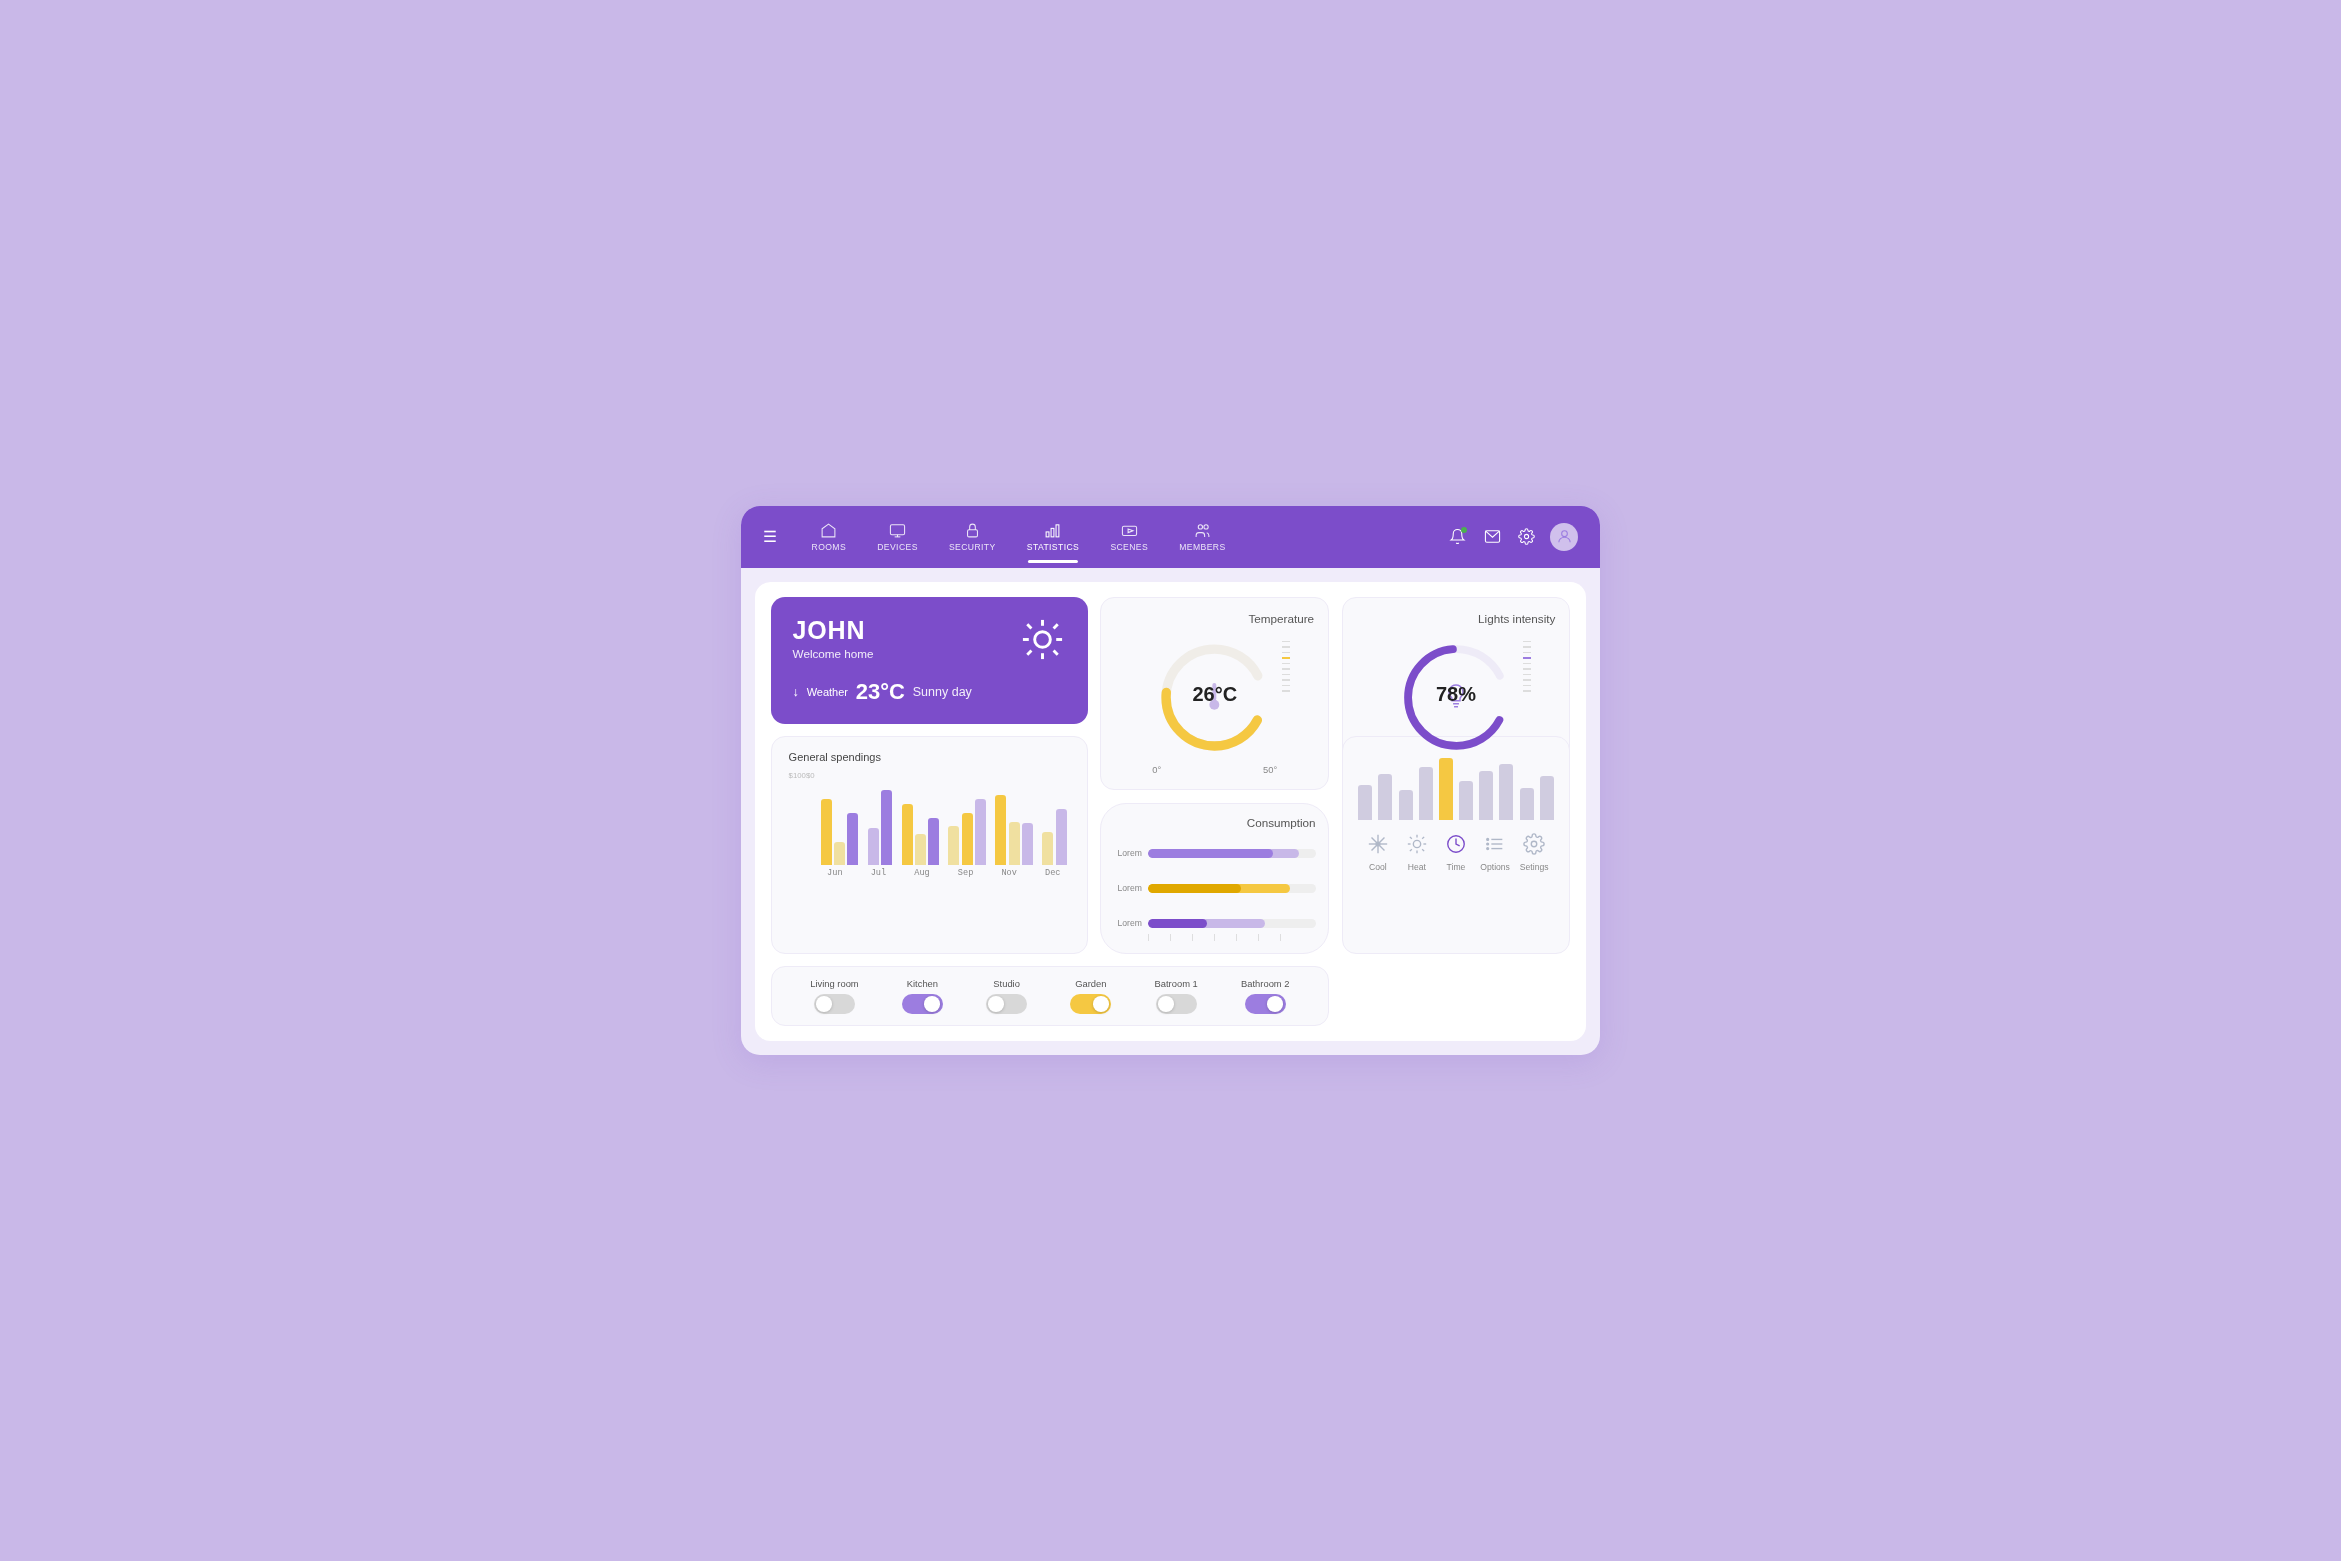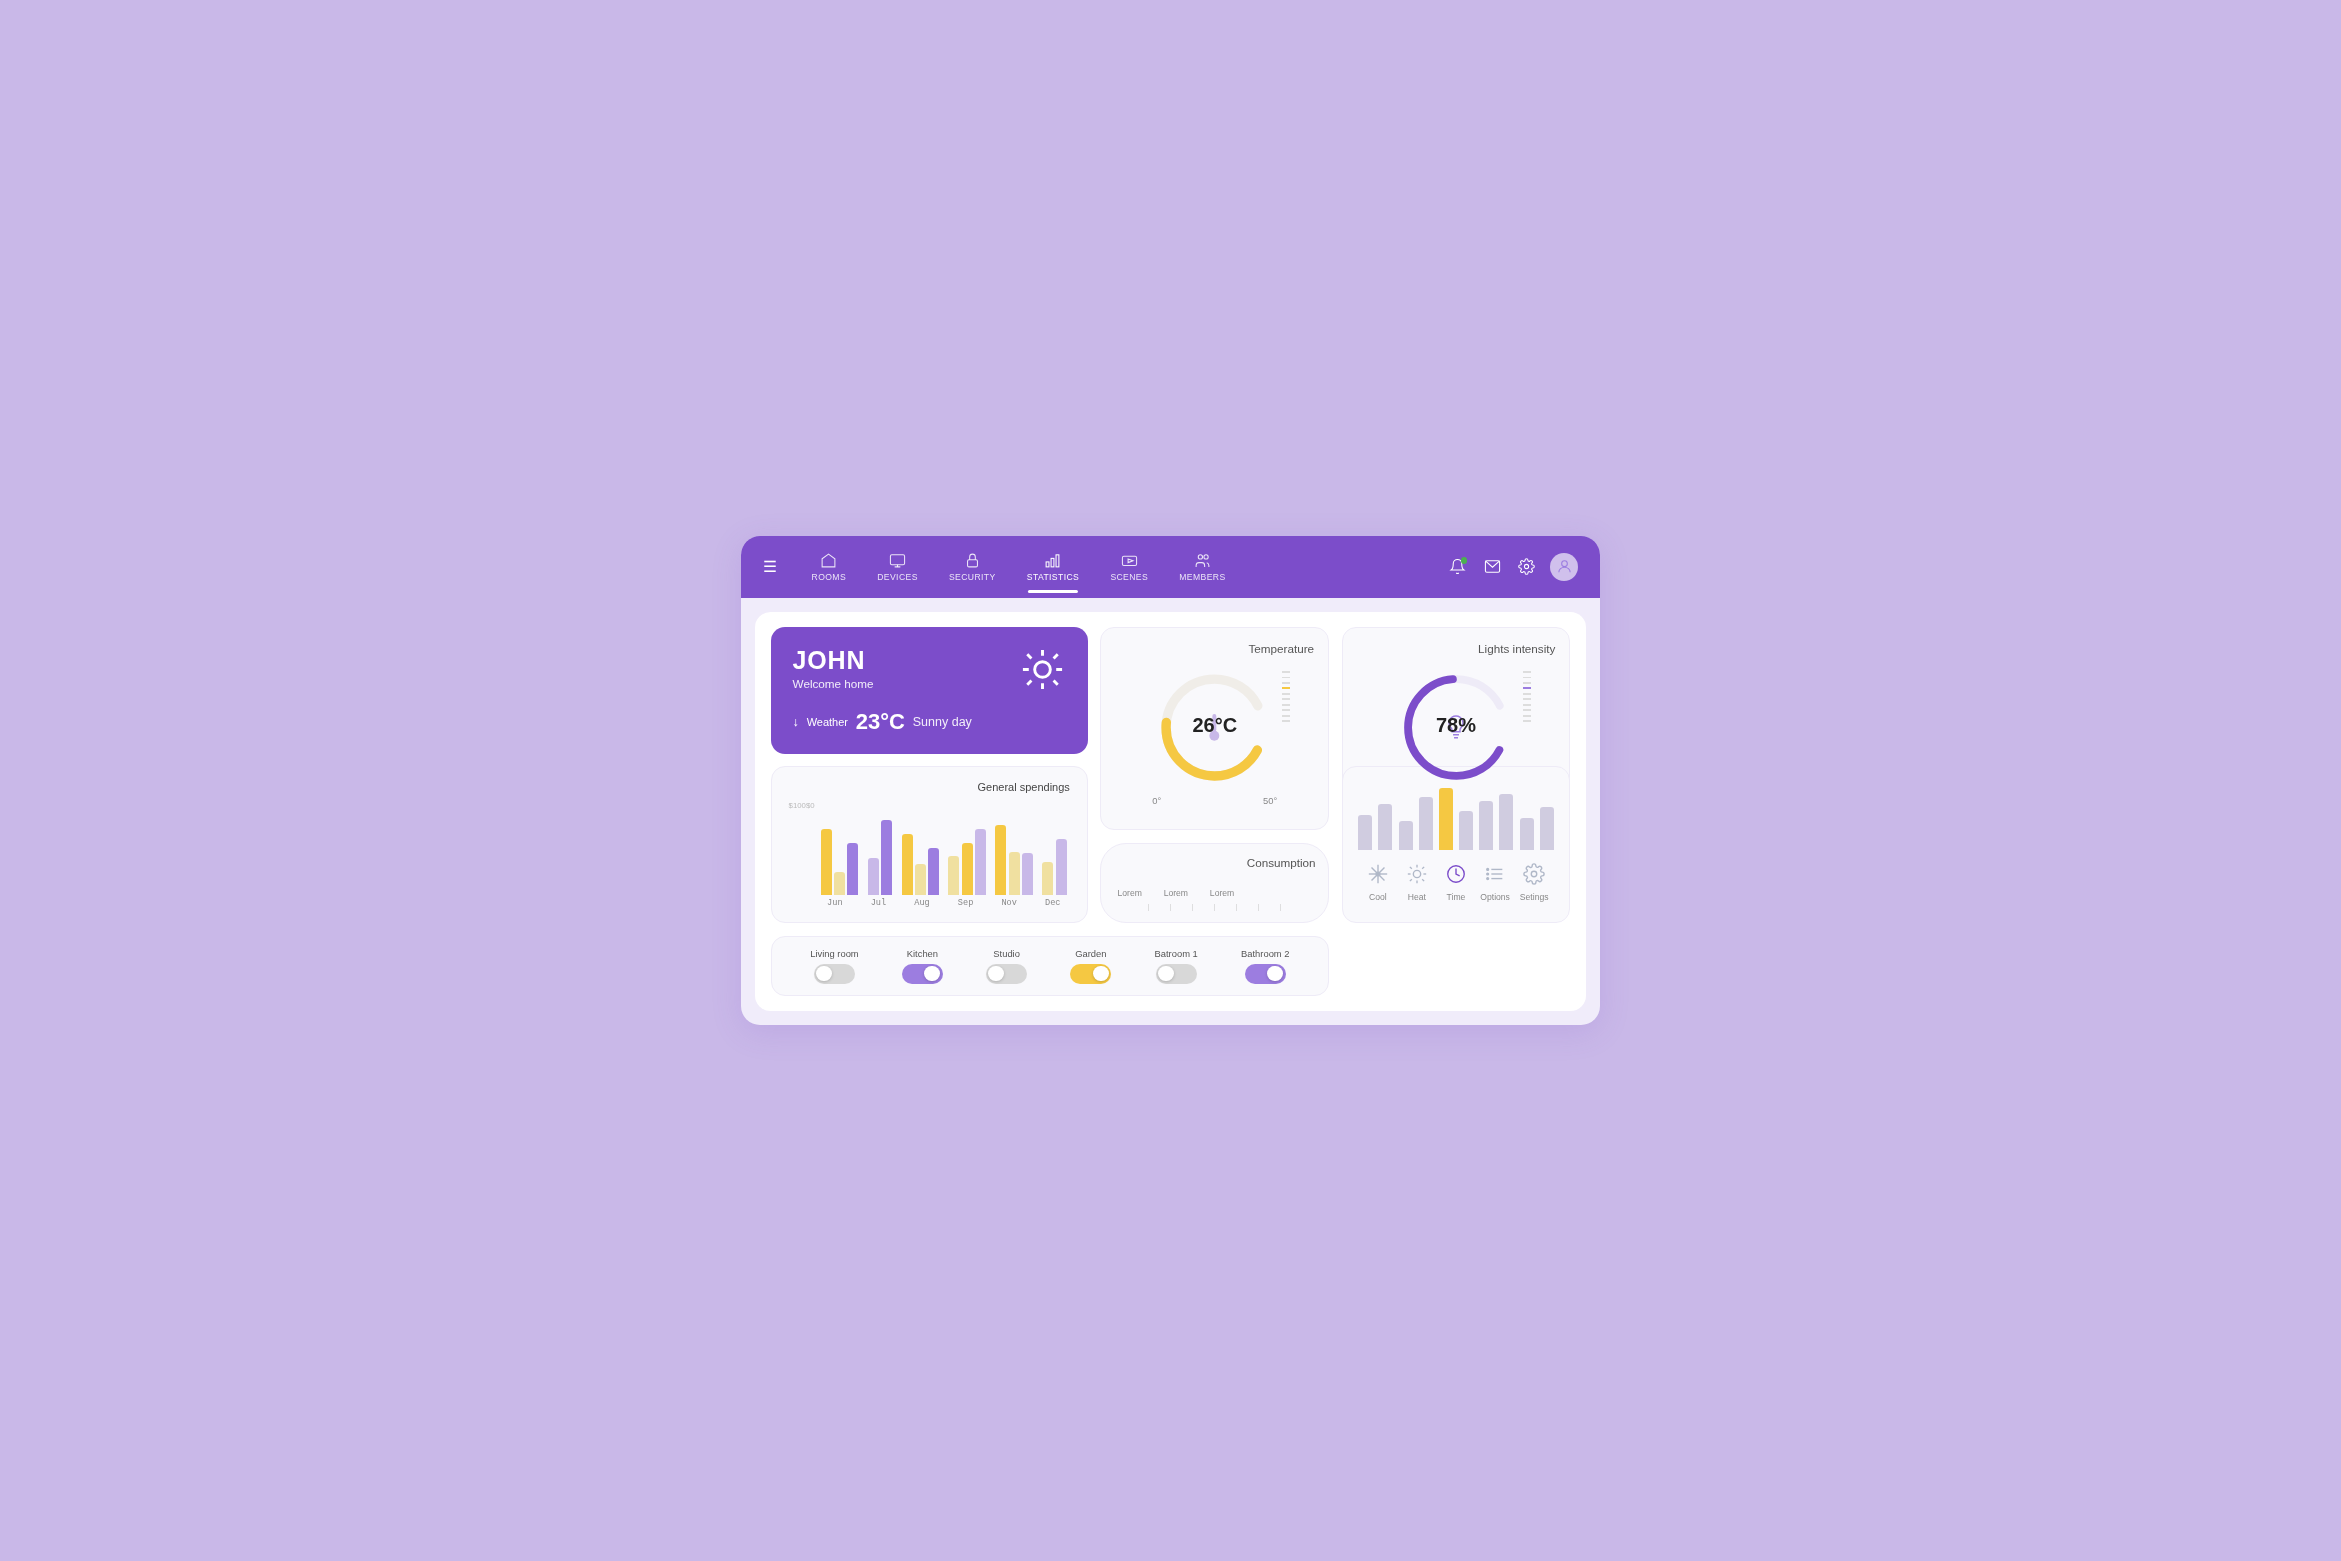--- a/index.html
+++ b/index.html
@@ -231,21 +231,21 @@
       background: #f9f9fc;
       border-radius: 14px;
       padding: 14px 17px;
       grid-column: 1;
       grid-row: 2 / 4;
       border: 0.8px solid #eeebf7;
     }
     .spendings-title {
       font-size: 11px;
       color: #444;
-      text-align: right;
+      text-align: left;
       margin-bottom: 7.8px;
     }
     .bar-chart {
       display: flex;
       align-items: flex-end;
       gap: 9.4px;
       height: 94px;
       padding: 0 3.1px;
       position: relative;
     }
@@ -279,21 +279,22 @@
       background: #f9f9fc;
       border-radius: 26px;
       padding: 12.5px;
       grid-column: 2;
       grid-row: 3;
       border: 0.8px solid #eeebf7;
     }
     .horiz-bar-wrap {
       margin-top: 19px;
       display: flex;
-      gap: 12px;
+      flex-direction: column;
+      gap: 25px;
     }
     .horiz-bar-row {
       display: flex;
       align-items: center;
       gap: 6.2px;
     }
     .horiz-bar-label {
       font-size: 8.6px;
       color: #888;
       width: 28px;

